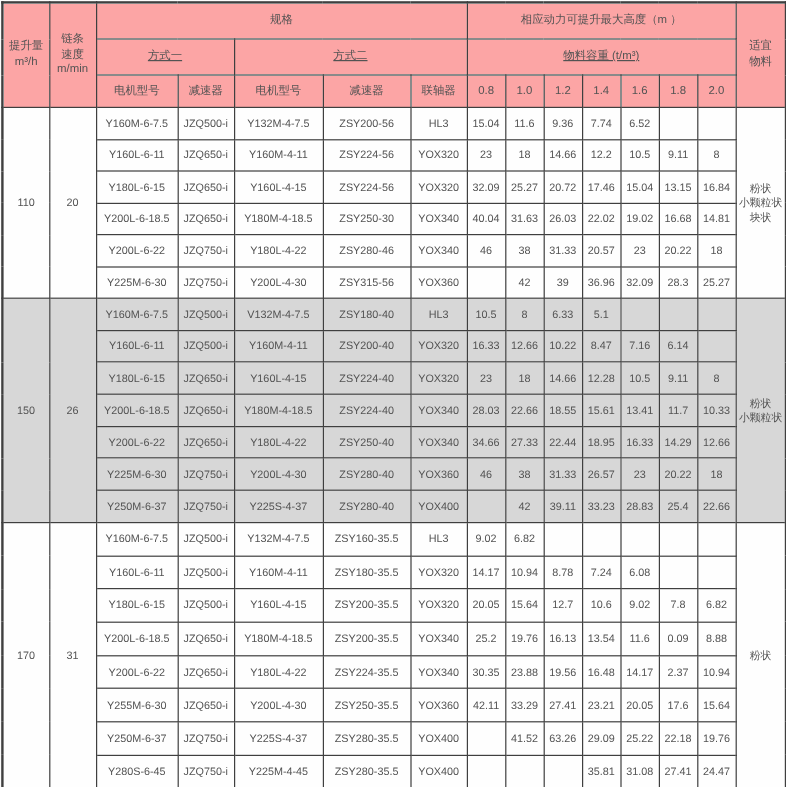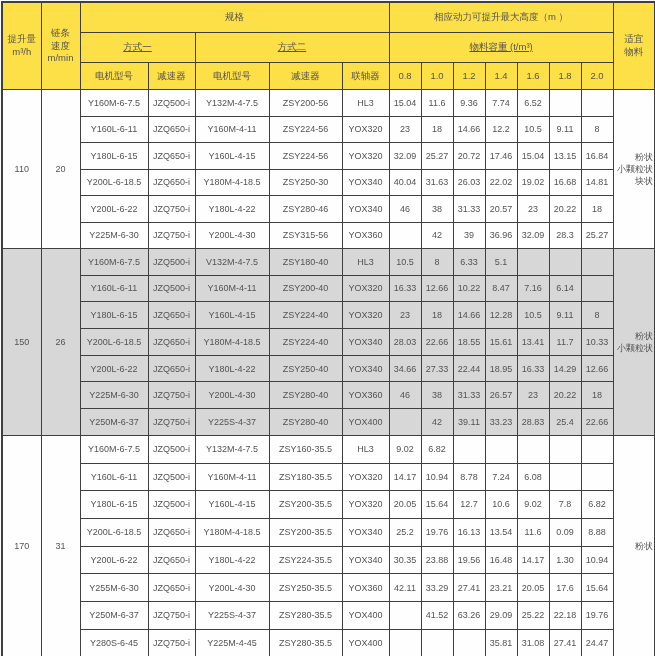--- a/index.html
+++ b/index.html
@@ -26,30 +26,30 @@
     text-align: center;
     vertical-align: middle;
     color: #535353;
     font-size: 9px;
     line-height: 1.35;
     overflow: hidden;
     white-space: pre-line;
     font-weight: normal;
   }
   thead th {
-    background: #fde047;
+    background: #fca5a5;
     font-size: 9.5px;
   }
   thead tr.h1 th { height: 29px; }
   thead tr.h2 th { height: 29px; text-decoration: underline; }
   thead tr.h3 th { height: 26px; }
   tbody tr.b0 td { height: 25.5px; background: #fefefe; }
   tbody tr.b1 td { height: 25.7px; background: #d7d7d7; }
   tbody tr.b2 td { height: 26.7px; background: #fefefe; }
-  td.material-cell { font-size: 9px; text-align: right; }
+  td.material-cell { font-size: 9px; }
 </style>
 </head>
 <body>
 
 <div class="wrap">
   <table>
     <colgroup>
       <col style="width:39px">
         <col style="width:39px">
       <col style="width:68px">
@@ -353,21 +353,21 @@
           <td>Y200L-6-22</td>
           <td>JZQ650-i</td>
           <td>Y180L-4-22</td>
           <td>ZSY224-35.5</td>
           <td>YOX340</td>
           <td>30.35</td>
           <td>23.88</td>
           <td>19.56</td>
           <td>16.48</td>
           <td>14.17</td>
-          <td>1.30</td>
+          <td>2.37</td>
           <td>10.94</td>
         </tr>
         <tr class="b2">
           <td>Y255M-6-30</td>
           <td>JZQ650-i</td>
           <td>Y200L-4-30</td>
           <td>ZSY250-35.5</td>
           <td>YOX360</td>
           <td>42.11</td>
           <td>33.29</td>

